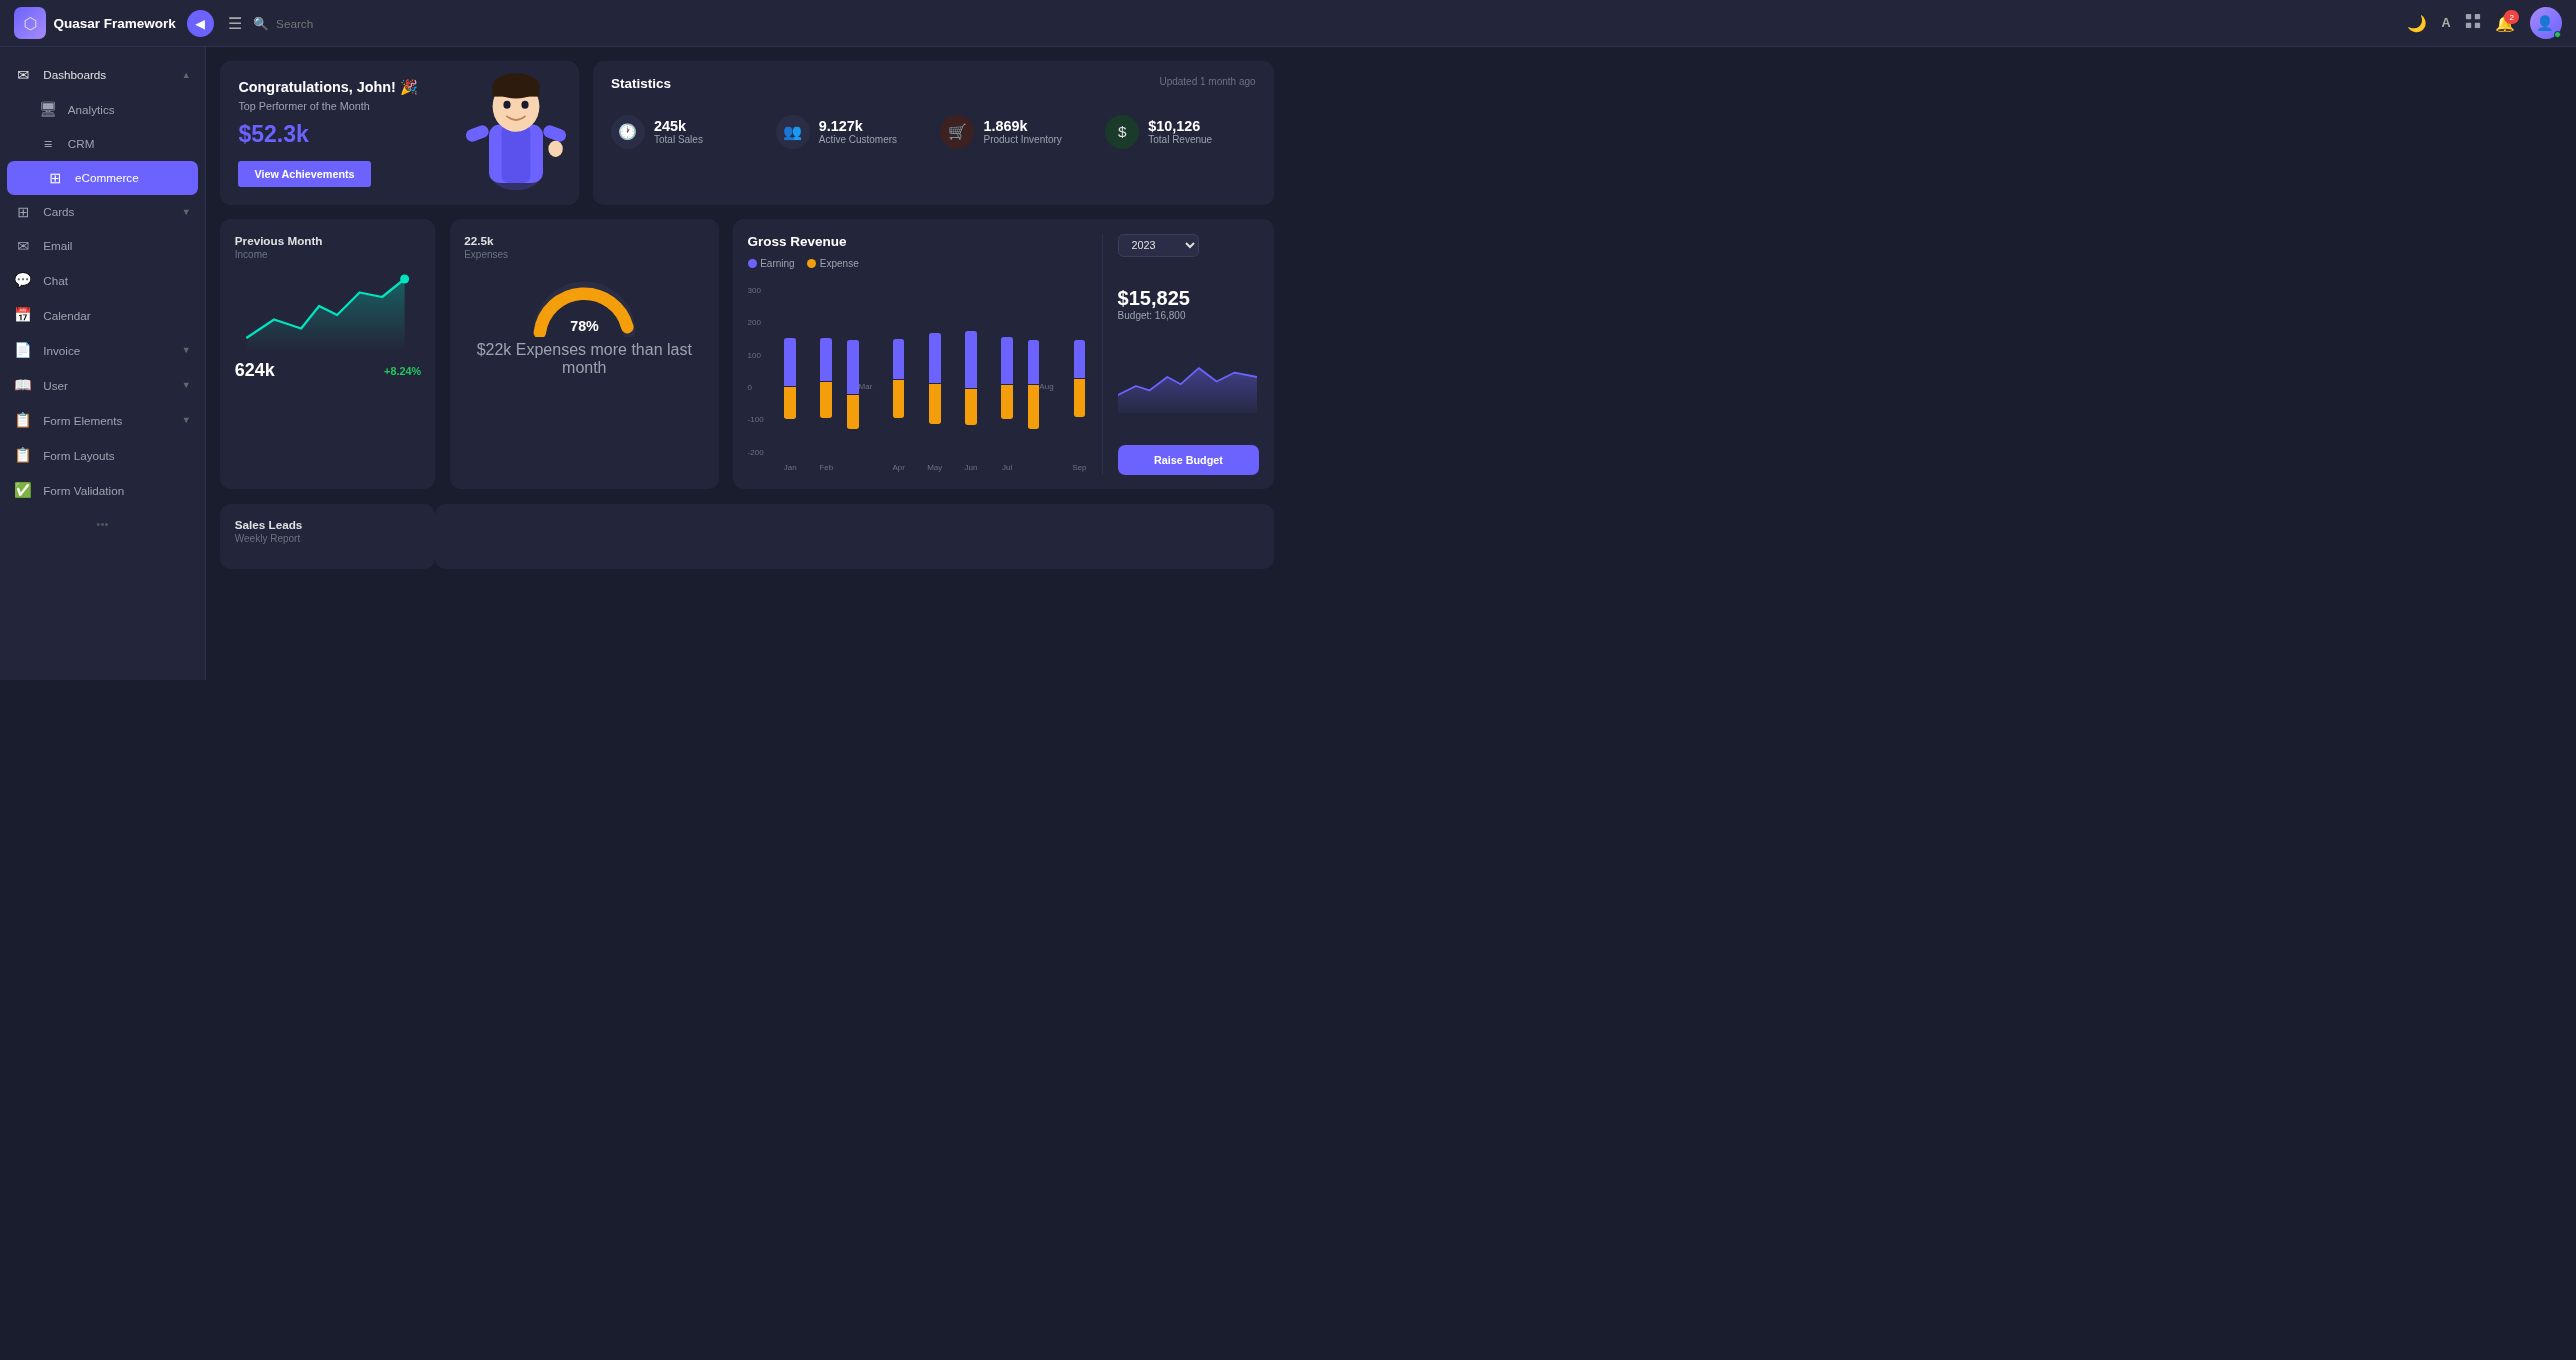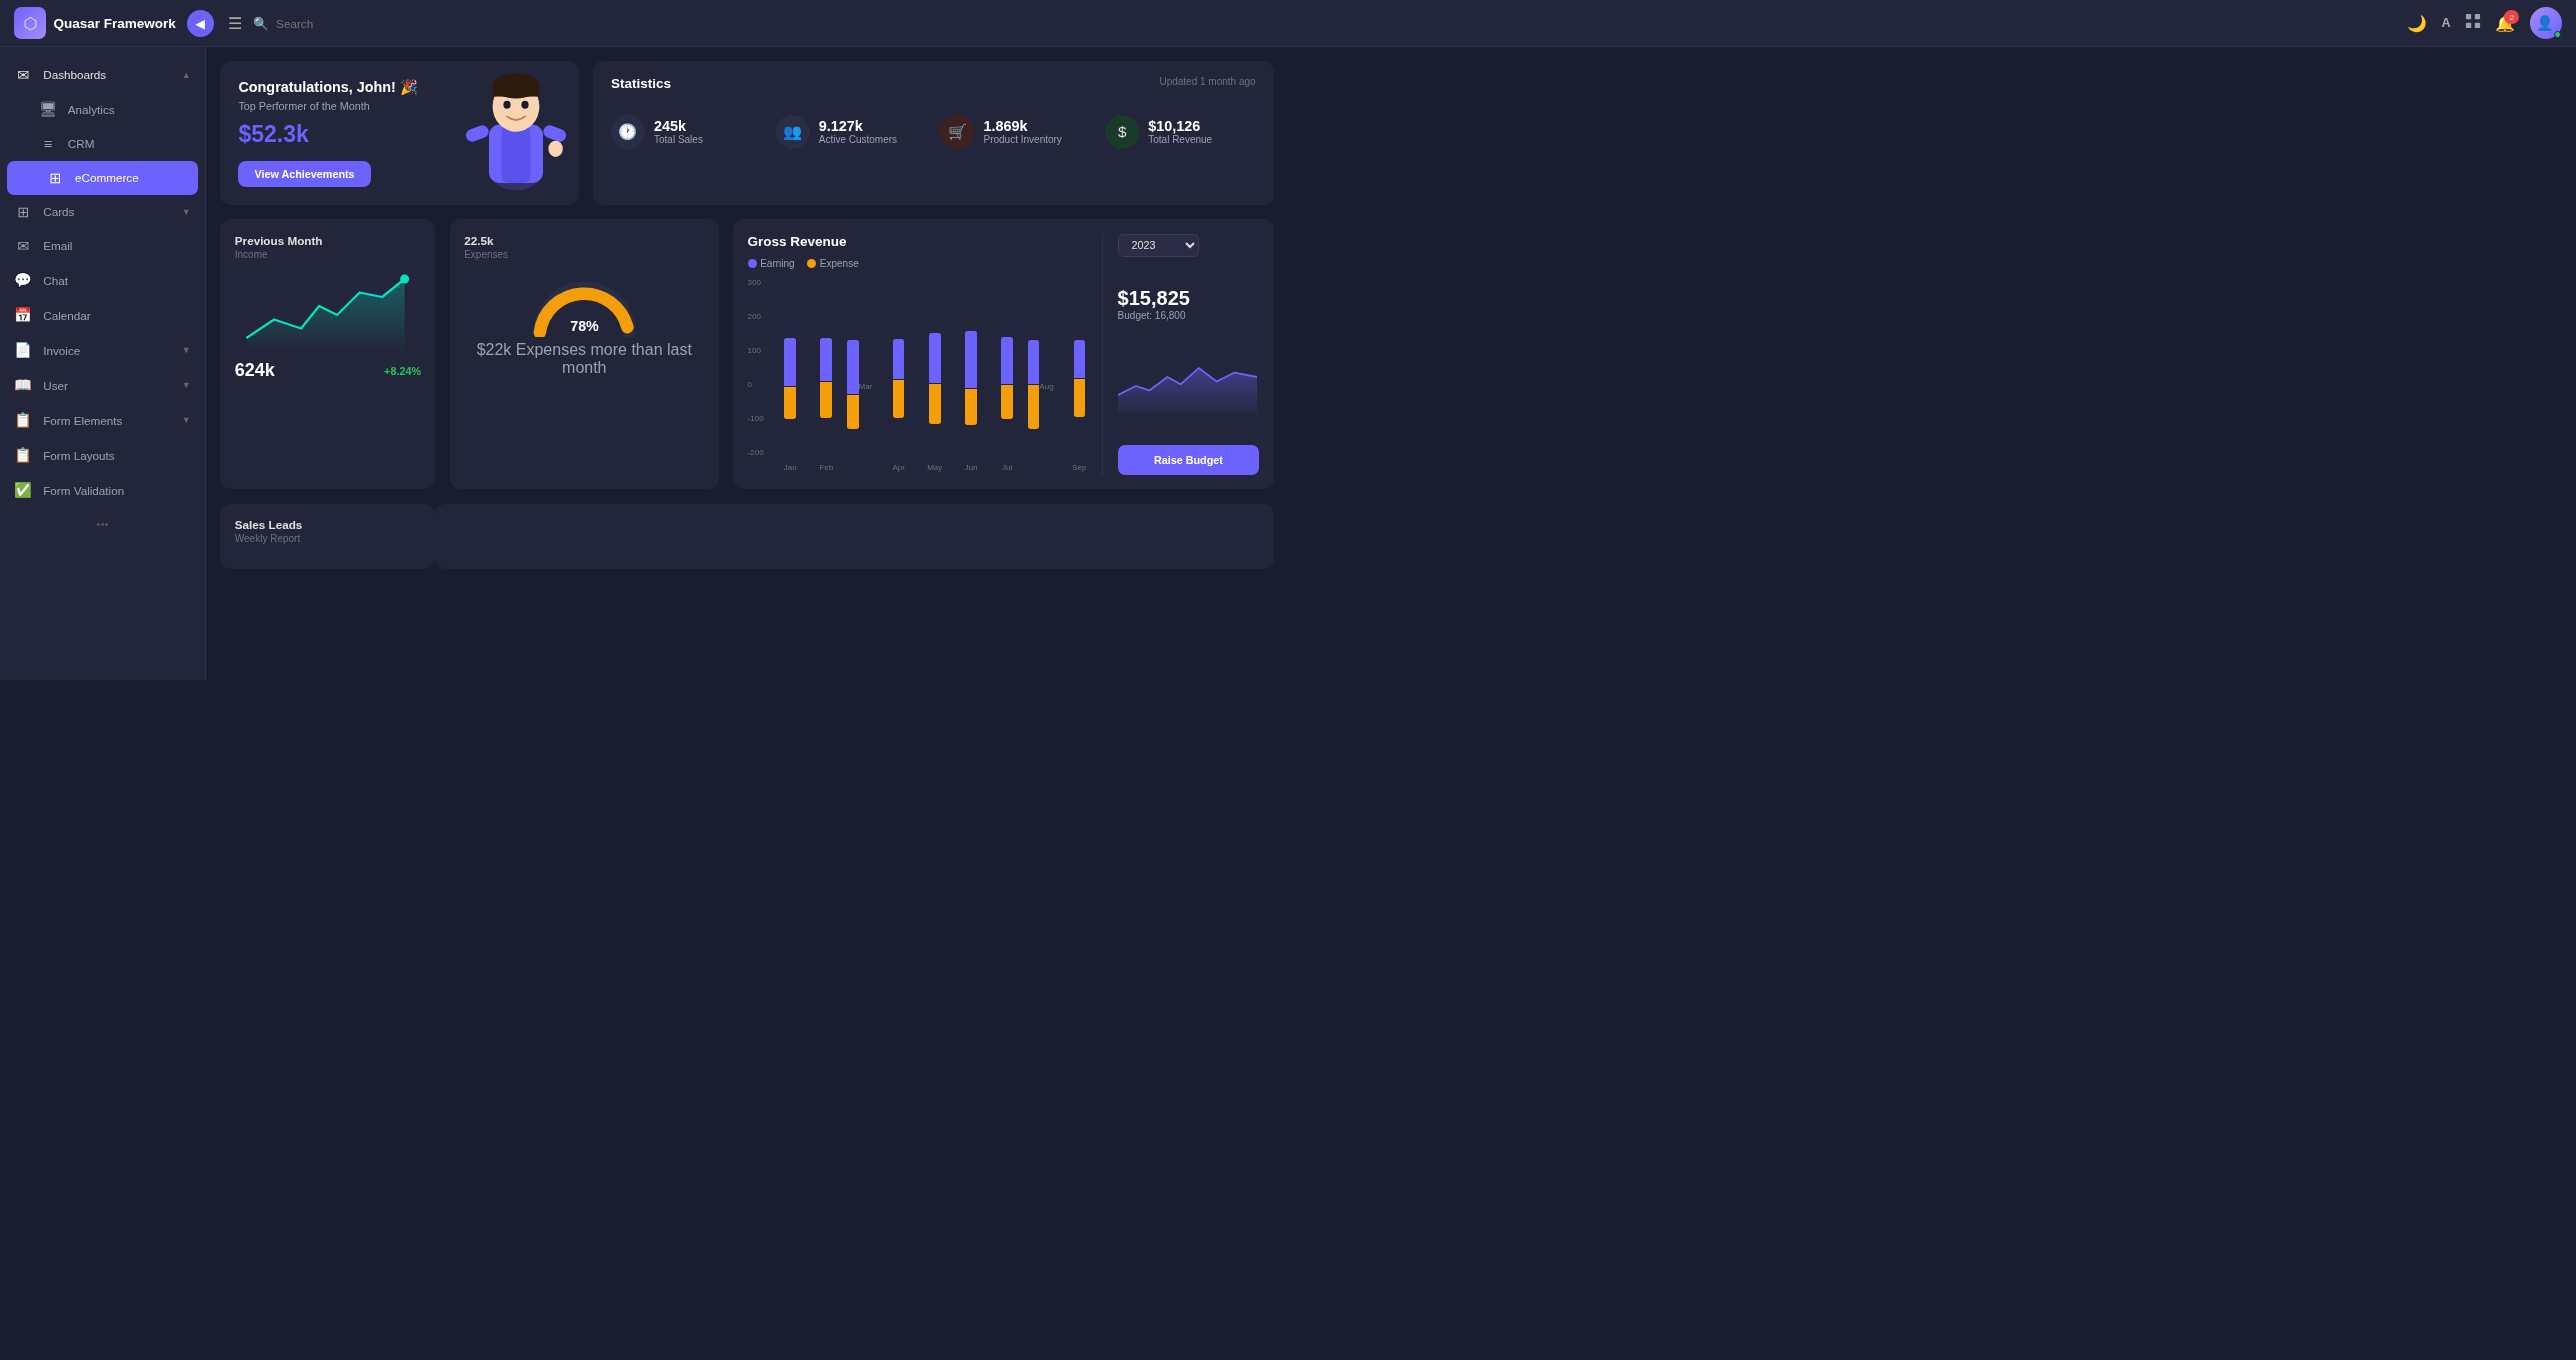--- a/index.html
+++ b/index.html
@@ -202,21 +202,21 @@
     .congrats-amount {
       font-size: 23px;
       font-weight: 700;
       color: #6c63ff;
       margin-bottom: 12.6px;
     }
     .view-btn {
       background: #6c63ff;
       color: #fff;
       border: none;
-      border-radius: 8px;
+      border-radius: 3px;
       padding: 7.2px 16px;
       font-size: 10.8px;
       font-weight: 600;
       cursor: pointer;
     }
     .congrats-avatar {
       position: absolute;
       right: 9px;
       bottom: 0;
       font-size: 81px;
@@ -696,21 +696,21 @@
               <span>Earning</span>
             </div>
             <div class="legend-item">
               <span class="legend-dot" style="background:#f59e0b;"></span>
               <span>Expense</span>
             </div>
           </div>
 
           <div style="display:flex; gap:3.6px; align-items:flex-end; height:197px; padding: 7.2px 7.2px 0 27px; position:relative;">
 
-            <div style="position:absolute; left:0; top:0; bottom:18px; display:flex; flex-direction:column; justify-content:space-between;">
+            <div style="position:absolute; left:0; top:8px; bottom:18px; display:flex; flex-direction:column; justify-content:space-between;">
               <span style="font-size:8px; color:#6b7280;">300</span>
               <span style="font-size:8px; color:#6b7280;">200</span>
               <span style="font-size:8px; color:#6b7280;">100</span>
               <span style="font-size:8px; color:#6b7280;">0</span>
               <span style="font-size:8px; color:#6b7280;">-100</span>
               <span style="font-size:8px; color:#6b7280;">-200</span>
             </div>
 
             <div id="bar-chart-inner" style="display:flex; gap:5px; align-items:center; height:180px; flex:1;">
 

